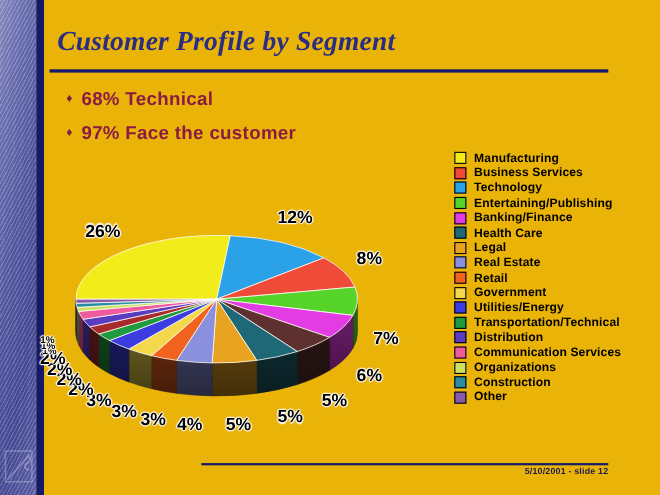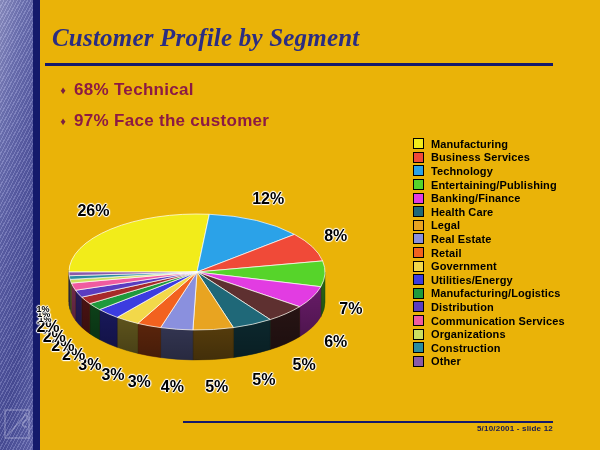--- a/index.html
+++ b/index.html
@@ -309,21 +309,21 @@
       <div class="legend-row">
         <span class="legend-swatch" style="background: rgb(242, 216, 74);"></span>
         <span class="legend-label">Government</span>
       </div>
       <div class="legend-row">
         <span class="legend-swatch" style="background: rgb(60, 60, 224);"></span>
         <span class="legend-label">Utilities/Energy</span>
       </div>
       <div class="legend-row">
         <span class="legend-swatch" style="background: rgb(31, 154, 60);"></span>
-        <span class="legend-label">Manufacturing/Logistics</span>
+        <span class="legend-label">Transportation/Technical</span>
       </div>
       <div class="legend-row">
         <span class="legend-swatch" style="background: rgb(90, 60, 192);"></span>
         <span class="legend-label">Distribution</span>
       </div>
       <div class="legend-row">
         <span class="legend-swatch" style="background: rgb(240, 91, 160);"></span>
         <span class="legend-label">Communication Services</span>
       </div>
       <div class="legend-row">

